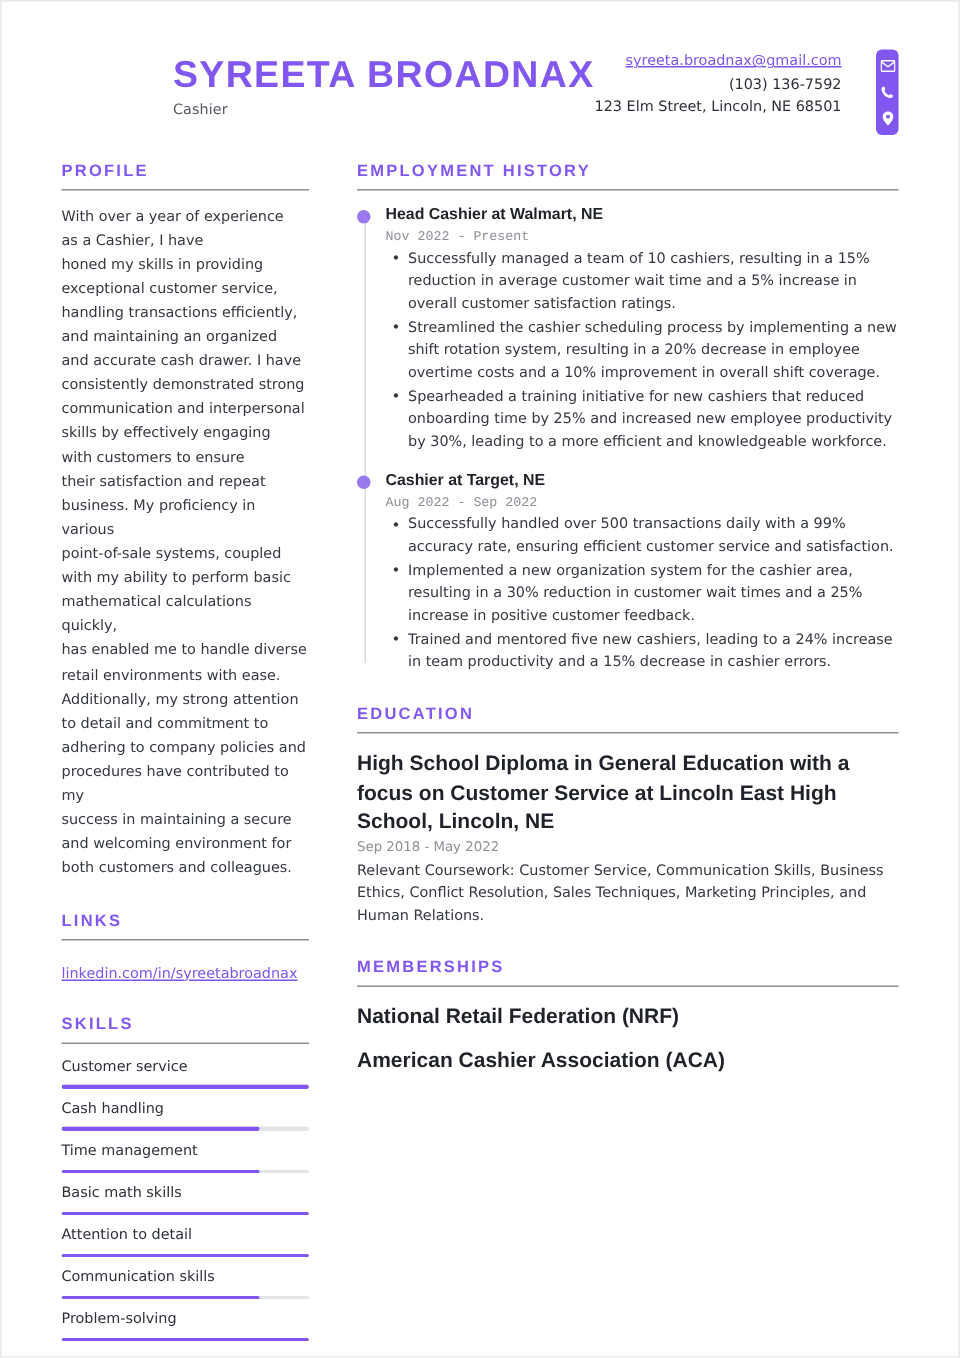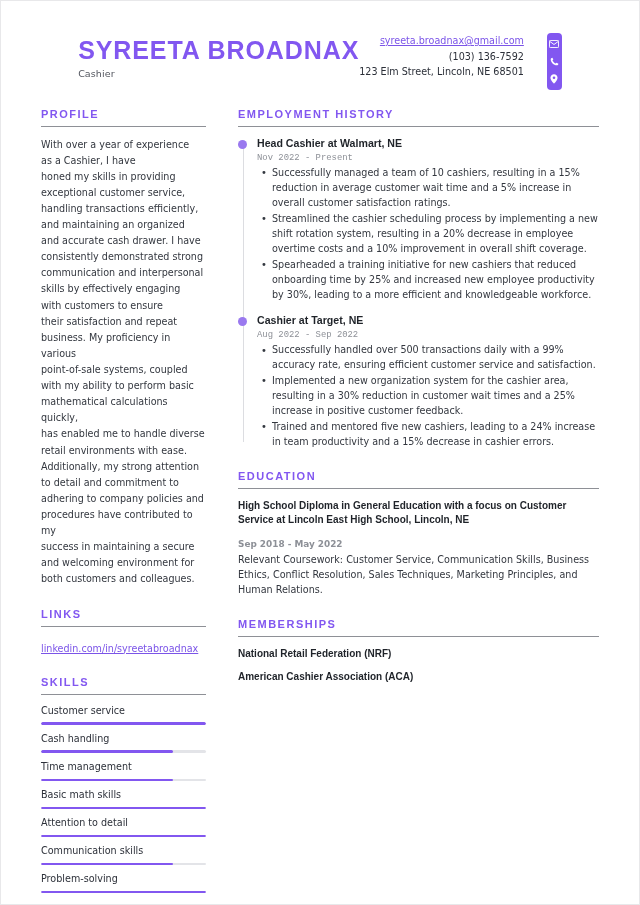--- a/index.html
+++ b/index.html
@@ -20,21 +20,21 @@
     overflow: hidden;
     box-sizing: border-box;
     border: 1px solid #e8e8ea;
   }
 
   
   .header {
     position: relative;
     padding: 30px 40px 0 40px;
     display: flex;
-    justify-content: center;
+    justify-content: flex-end;
     align-items: flex-start;
   }
   .identity { padding-top: 6px; }
   .full-name {
     font-size: 25px;
     line-height: 1.05;
     font-weight: 700;
     letter-spacing: 0.9px;
     color: #8257f0;
     margin: 0;
@@ -218,31 +218,30 @@
     left: -10px;
     top: -0.5px;
     color: #33373f;
     font-size: 10px;
   }
 
   
   .entry { margin-bottom: 9px; }
   .entry:last-child { margin-bottom: 0; }
   .entry-title {
-    font-size: 10px;
+    font-size: 14px;
     font-weight: 700;
     color: #1f2329;
     line-height: 1.42;
     font-family: "Liberation Sans", "DejaVu Sans", sans-serif;
   }
   .entry-date {
     font-size: 8.9px;
     color: #8d9097;
-    margin-top: 12px;
-    font-weight: bold;
+    margin-top: 2px;
   }
   .entry-desc {
     font-size: 9.6px;
     line-height: 1.55;
     color: #33373f;
     margin-top: 4px;
   }
 </style>
 </head>
 <body>

